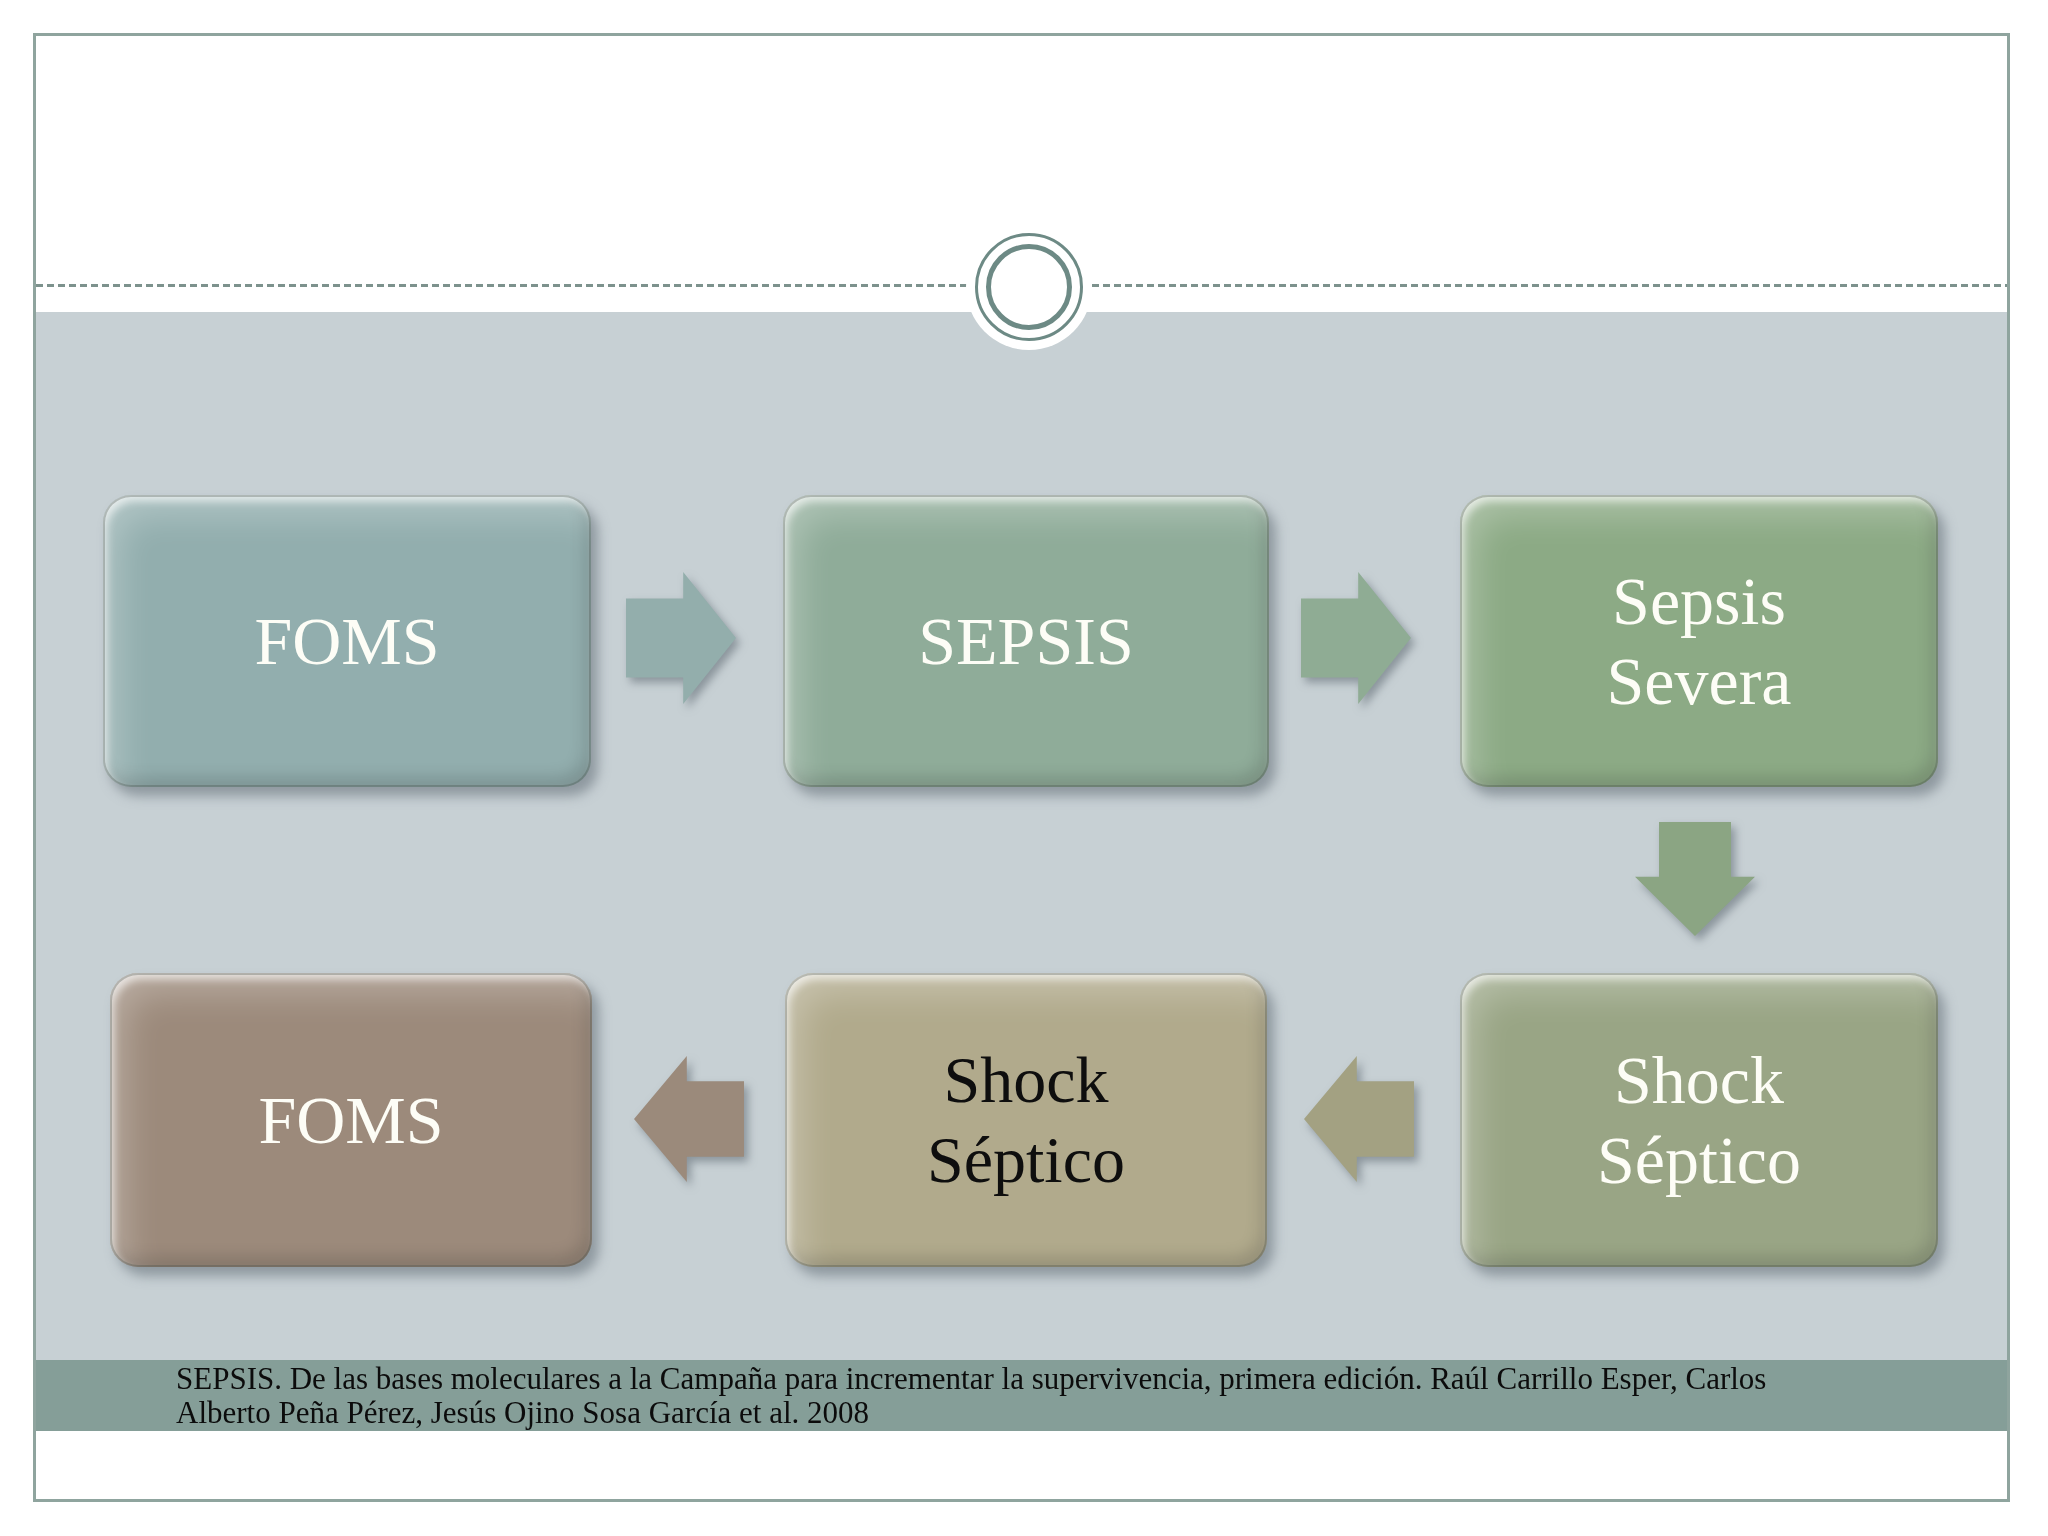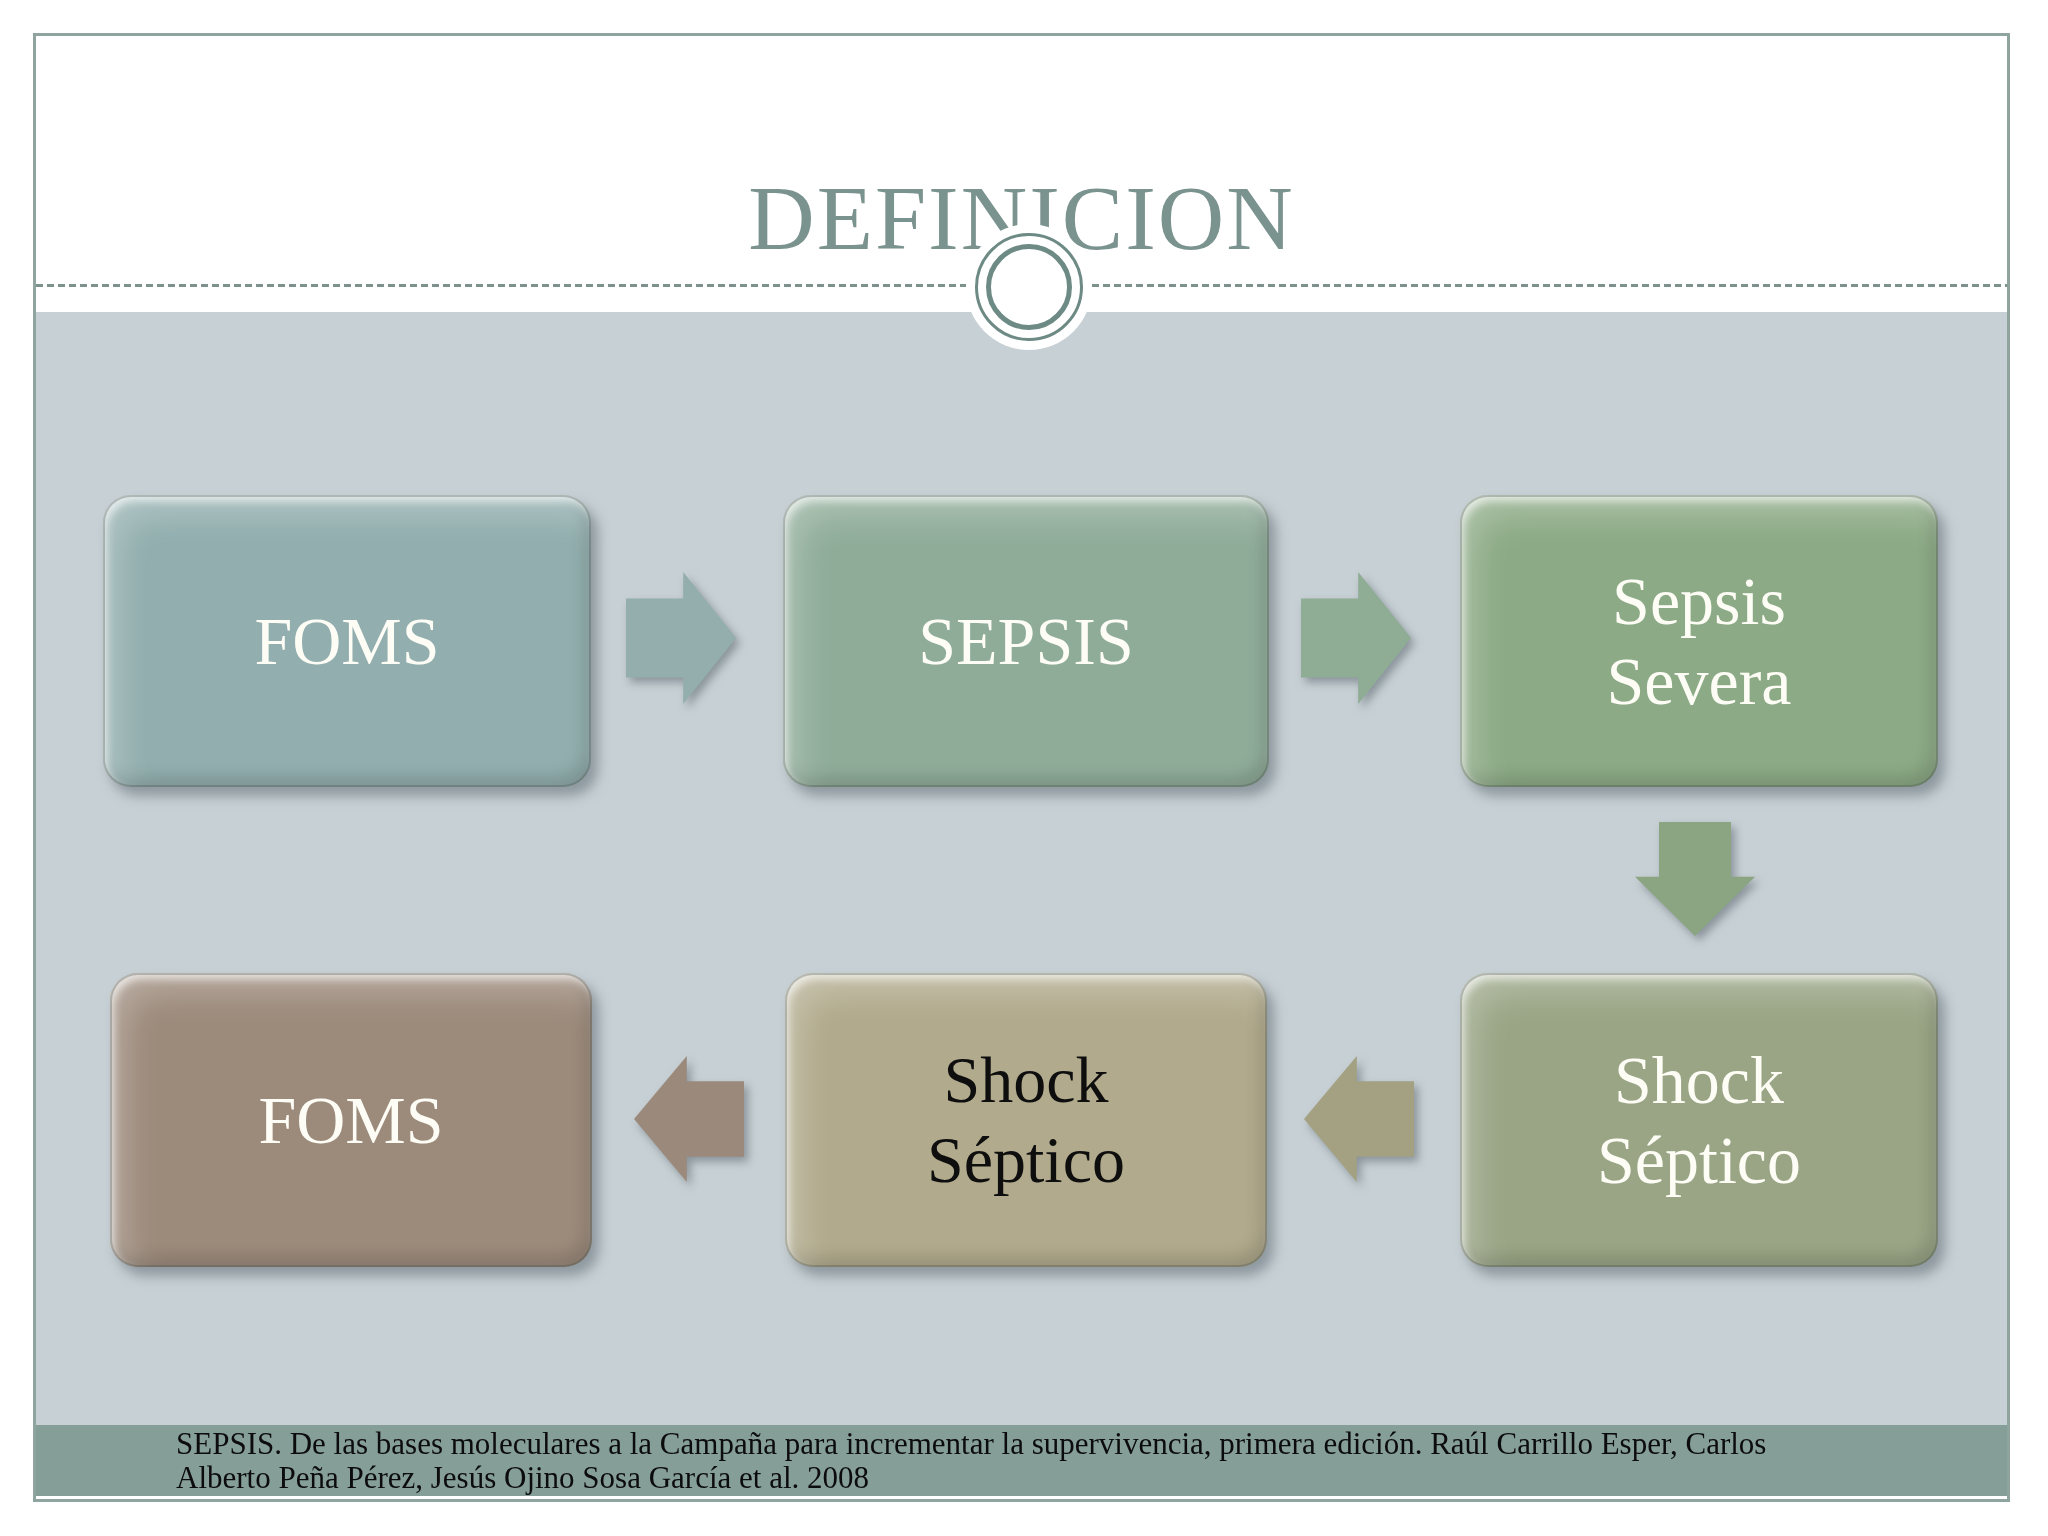--- a/index.html
+++ b/index.html
@@ -69,35 +69,34 @@
   .arrow.right .shape{clip-path:polygon(0% 20%,52% 20%,52% 0%,100% 50%,52% 100%,52% 80%,0% 80%);}
   .arrow.left  .shape{clip-path:polygon(100% 20%,48% 20%,48% 0%,0% 50%,48% 100%,48% 80%,100% 80%);}
   .arrow.down  .shape{clip-path:polygon(20% 0%,80% 0%,80% 48%,100% 48%,50% 100%,0% 48%,20% 48%);}
   #arrow-1{left:626px;top:572px;width:110px;height:132px;}
   #arrow-2{left:1301px;top:572px;width:110px;height:132px;}
   #arrow-3{left:1635px;top:822px;width:120px;height:114px;}
   #arrow-4{left:1304px;top:1056px;width:110px;height:126px;}
   #arrow-5{left:634px;top:1056px;width:110px;height:126px;}
   
   #citation-band{
-    position:absolute;left:36px;top:1425px;width:1971px;height:71px;
+    position:absolute;left:36px;top:1360px;width:1971px;height:71px;
     background:#859e98;box-sizing:border-box;
     padding:2px 150px 0 140px;color:#0c0c0c;
     font-size:31px;line-height:34px;
   }
 </style>
 </head>
 <body>
 
 <div id="page">
 
   <div id="content-bg"></div>
   <div id="frame"></div>
 
-  <div id="title">DEFINICION</div>
   <div id="divider"></div>
   <div id="orn-disc"></div>
   <div id="orn-outer"></div>
   <div id="orn-inner"></div>
 
   <div id="node-sirs" class="node" style="background-color: rgb(146, 174, 174);">
     <span>FOMS</span>
   </div>
 
   <div id="arrow-1" class="arrow right">

